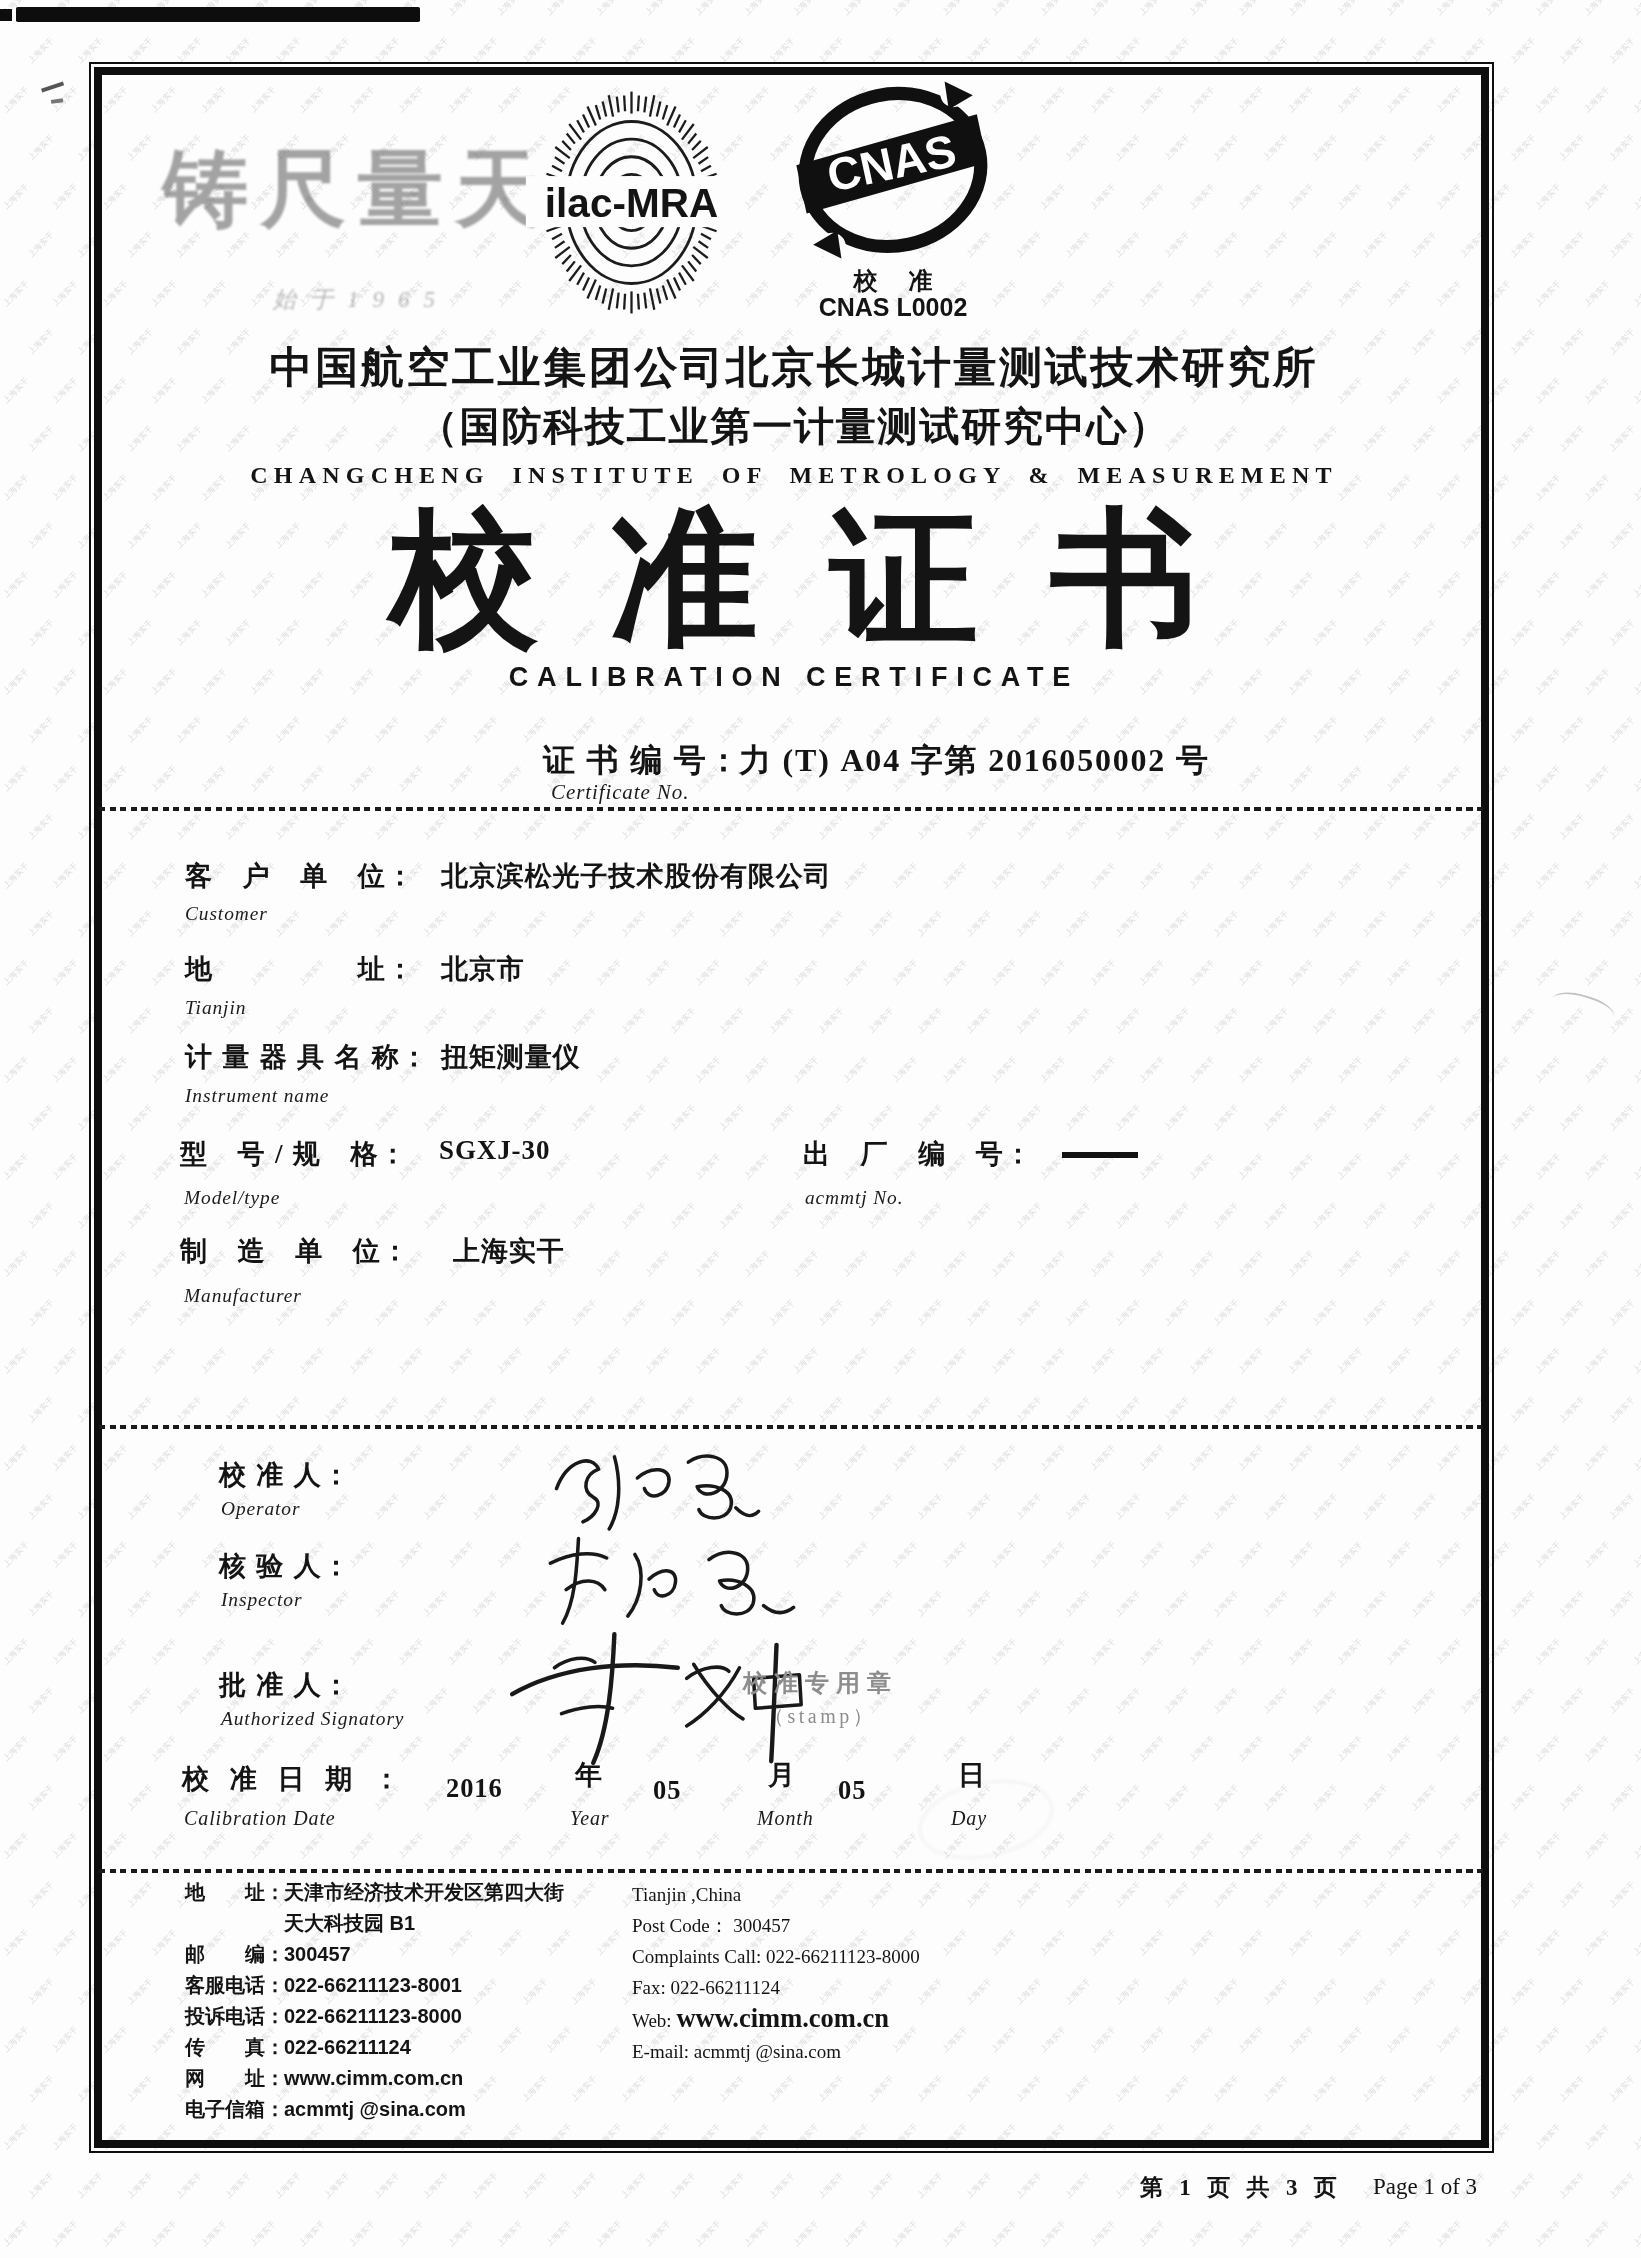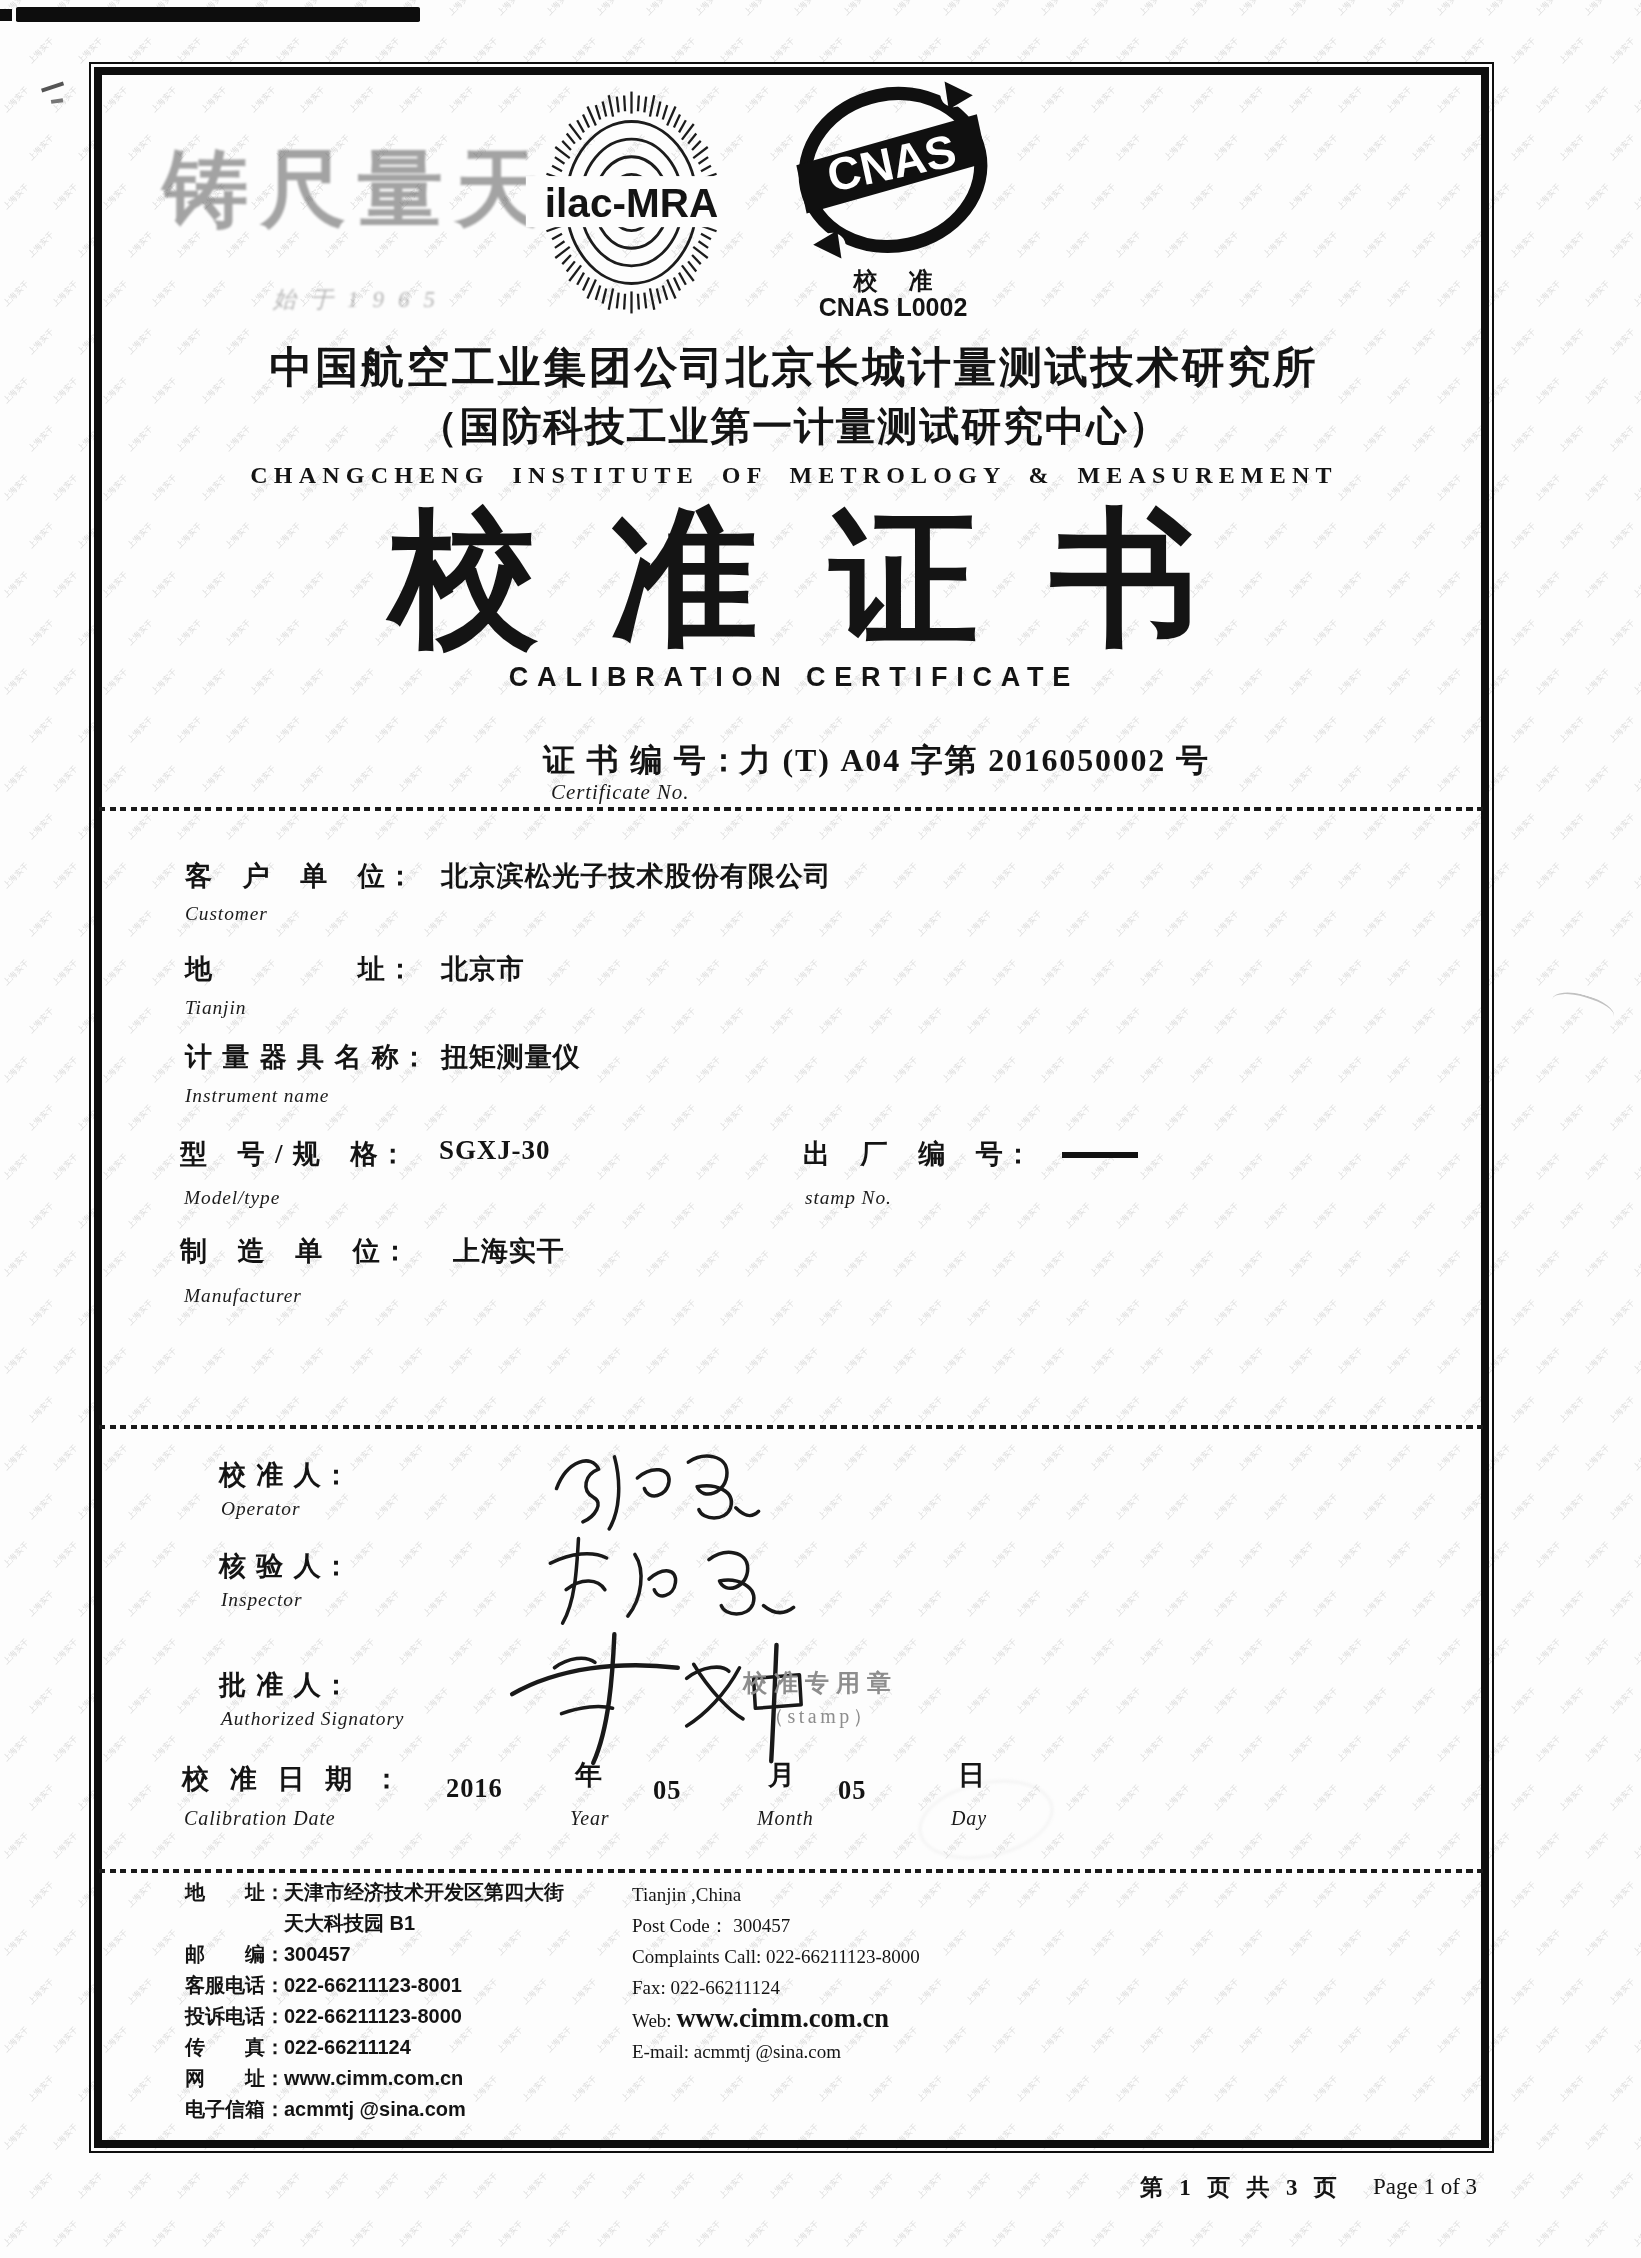--- a/index.html
+++ b/index.html
@@ -1764,21 +1764,21 @@
     <span class="abs label" style="left:185px;top:1039px;">计 量 器 具 名 称：</span>
     <span class="abs value" style="left:441px;top:1039px;">扭矩测量仪</span>
     <span class="abs sub" style="left:185px;top:1085px;">Instrument name</span>
 
     <span class="abs label" style="left:180px;top:1136px;">型　号 / 规　格：</span>
     <span class="abs value" style="left:439px;top:1135px;font-family:'Liberation Serif',serif;">SGXJ-30</span>
     <span class="abs sub" style="left:184px;top:1187px;">Model/type</span>
 
     <span class="abs label" style="left:803px;top:1136px;">出　厂　编　号：</span>
     <div class="dash-serial" style="left:1062px;top:1152px;"></div>
-    <span class="abs sub" style="left:805px;top:1187px;">stamp No.</span>
+    <span class="abs sub" style="left:805px;top:1187px;">acmmtj No.</span>
 
     <span class="abs label" style="left:180px;top:1233px;">制　造　单　位：</span>
     <span class="abs value" style="left:453px;top:1233px;">上海实干</span>
     <span class="abs sub" style="left:184px;top:1285px;">Manufacturer</span>
 
     <div class="dashes" style="top:1425px;"></div>
 
     <span class="abs label" style="left:219px;top:1457px;">校 准 人：</span>
     <span class="abs sub" style="left:221px;top:1498px;">Operator</span>
     <svg class="abs sig" style="left:540px;top:1427px;" width="265" height="116" viewBox="0 0 300 132">

